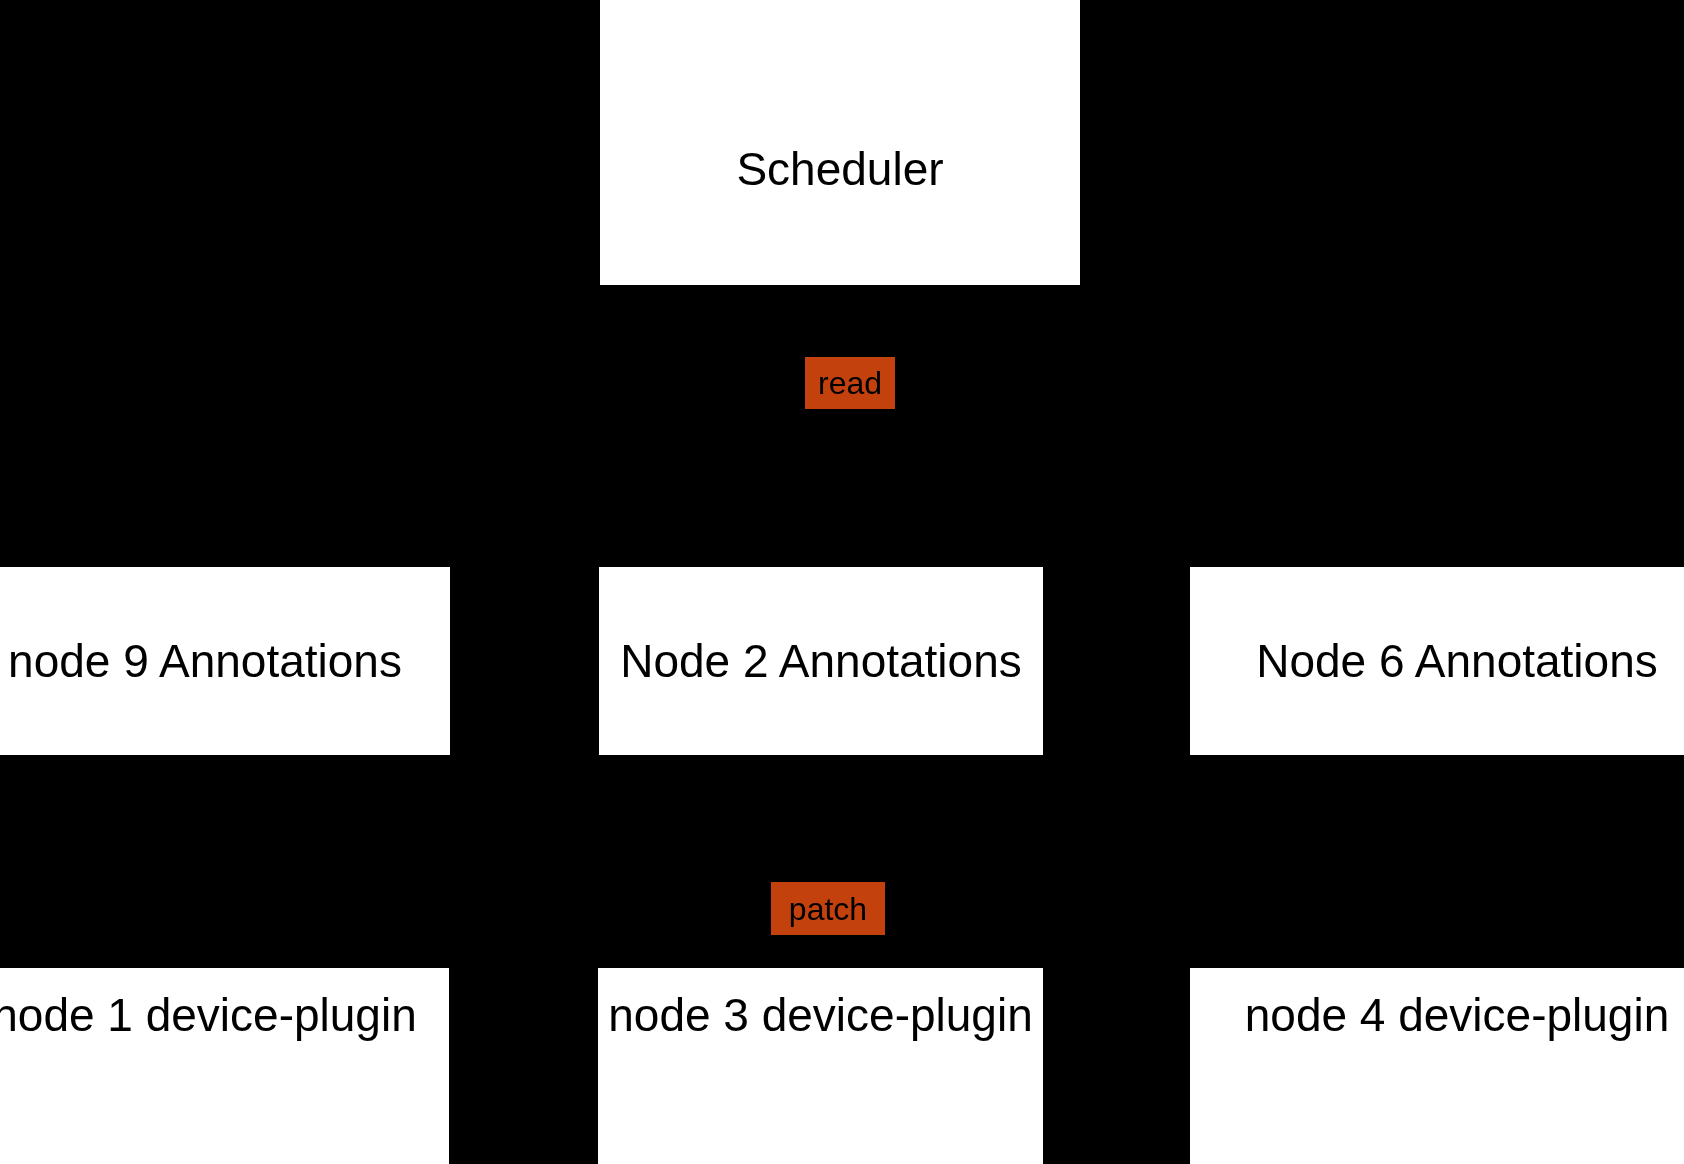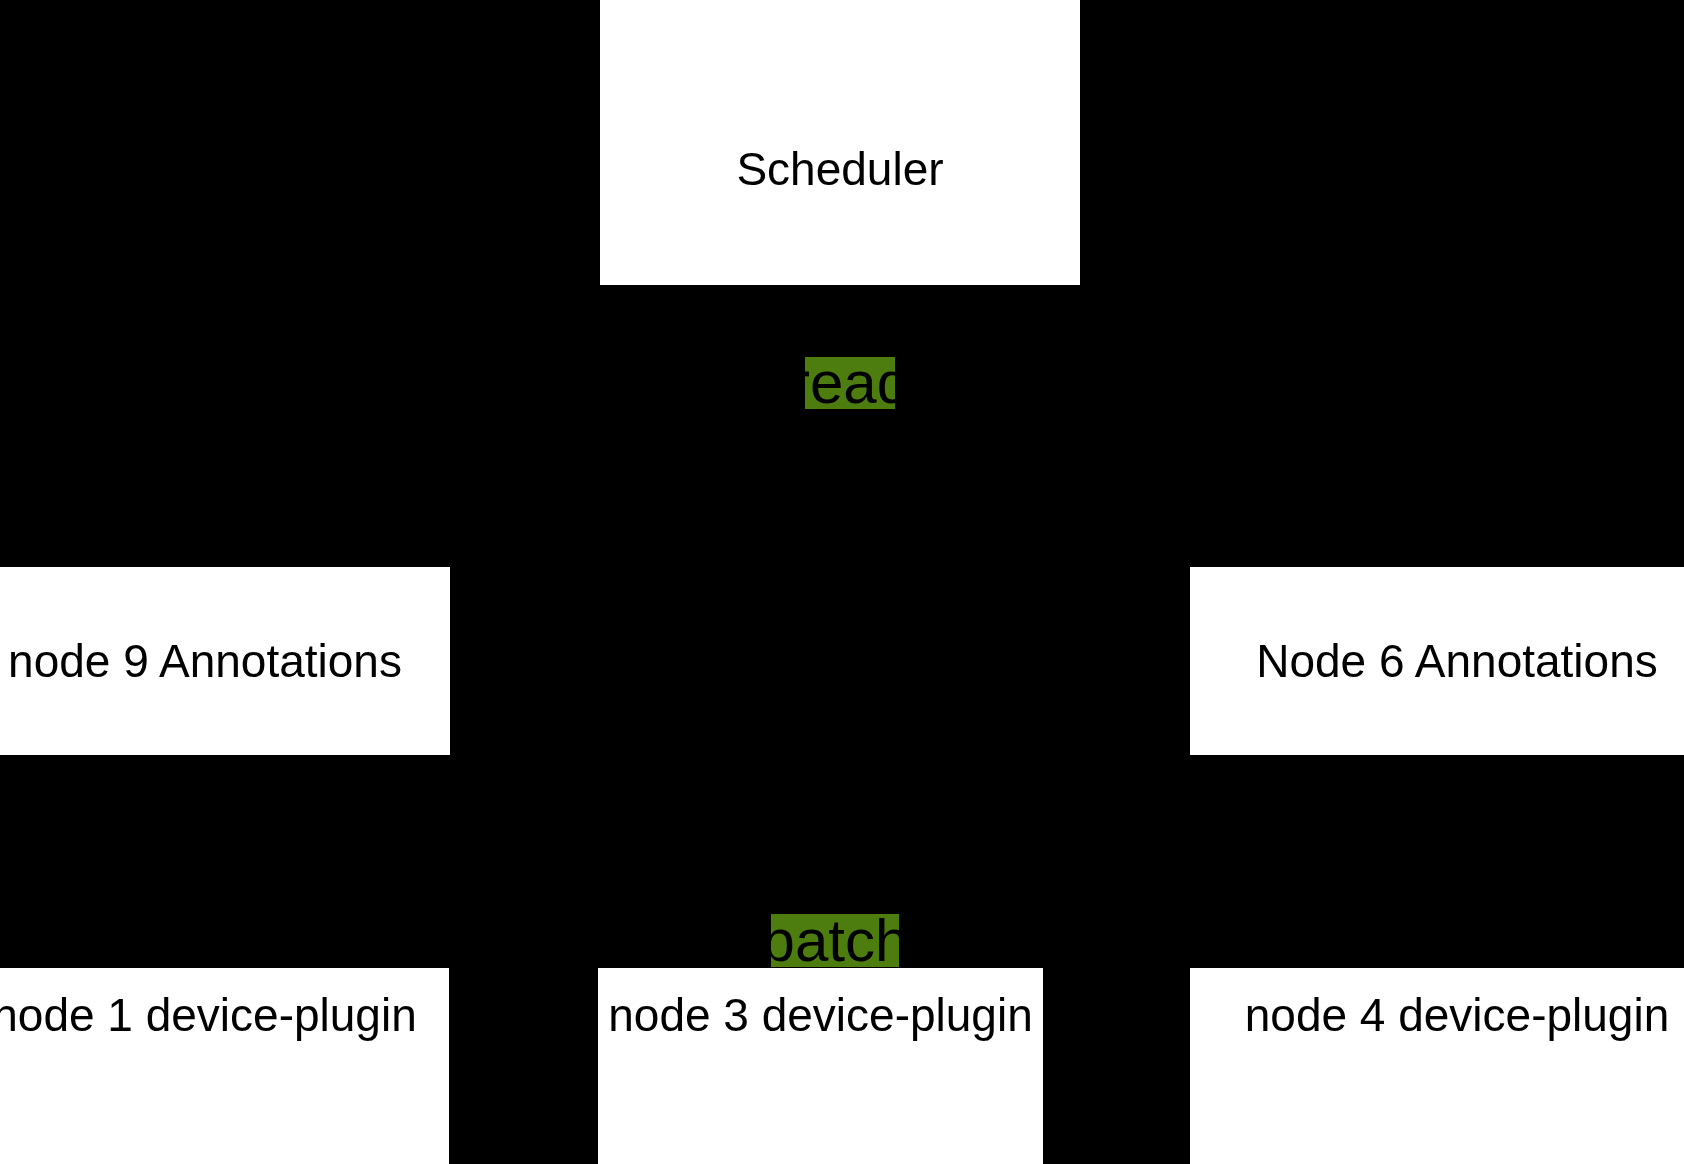--- a/index.html
+++ b/index.html
@@ -44,40 +44,40 @@
     width: 480px;
     height: 303px;
     font-size: 46px;
     align-items: flex-end;
     padding-bottom: 90px;
   }
 
   
   .edge-label {
     position: absolute;
-    background: #4d7c0f;
+    background: #c2410c;
     color: #000000;
-    font-size: 60px;
+    font-size: 32px;
     line-height: 52px;
     white-space: nowrap;
     display: flex;
     align-items: center;
     justify-content: center;
     box-sizing: border-box;
   }
   #edge-label-read {
     left: 805px;
     top: 311px;
     width: 90px;
     height: 52px;
   }
   #edge-label-patch {
     left: 771px;
-    top: 868px;
-    width: 128px;
+    top: 836px;
+    width: 114px;
     height: 53px;
   }
 
   
   .row-annotations {
     top: 521px;
     height: 188px;
     font-size: 46px;
   }
   #annotations-node-1 {
@@ -124,20 +124,23 @@
   </div>
 
   <div class="edge-label" id="edge-label-read">
     <span>read</span>
   </div>
 
   <div class="node-box row-annotations" id="annotations-node-1">
     <span class="node-label">node 9 Annotations</span>
   </div>
 
+  <div class="node-box row-annotations" id="annotations-node-2">
+    <span class="node-label">Node 2 Annotations</span>
+  </div>
 
   <div class="node-box row-annotations" id="annotations-node-3">
     <span class="node-label">Node 6 Annotations</span>
   </div>
 
   <div class="edge-label" id="edge-label-patch">
     <span>patch</span>
   </div>
 
   <div class="node-box row-device-plugin" id="device-plugin-node-1">

